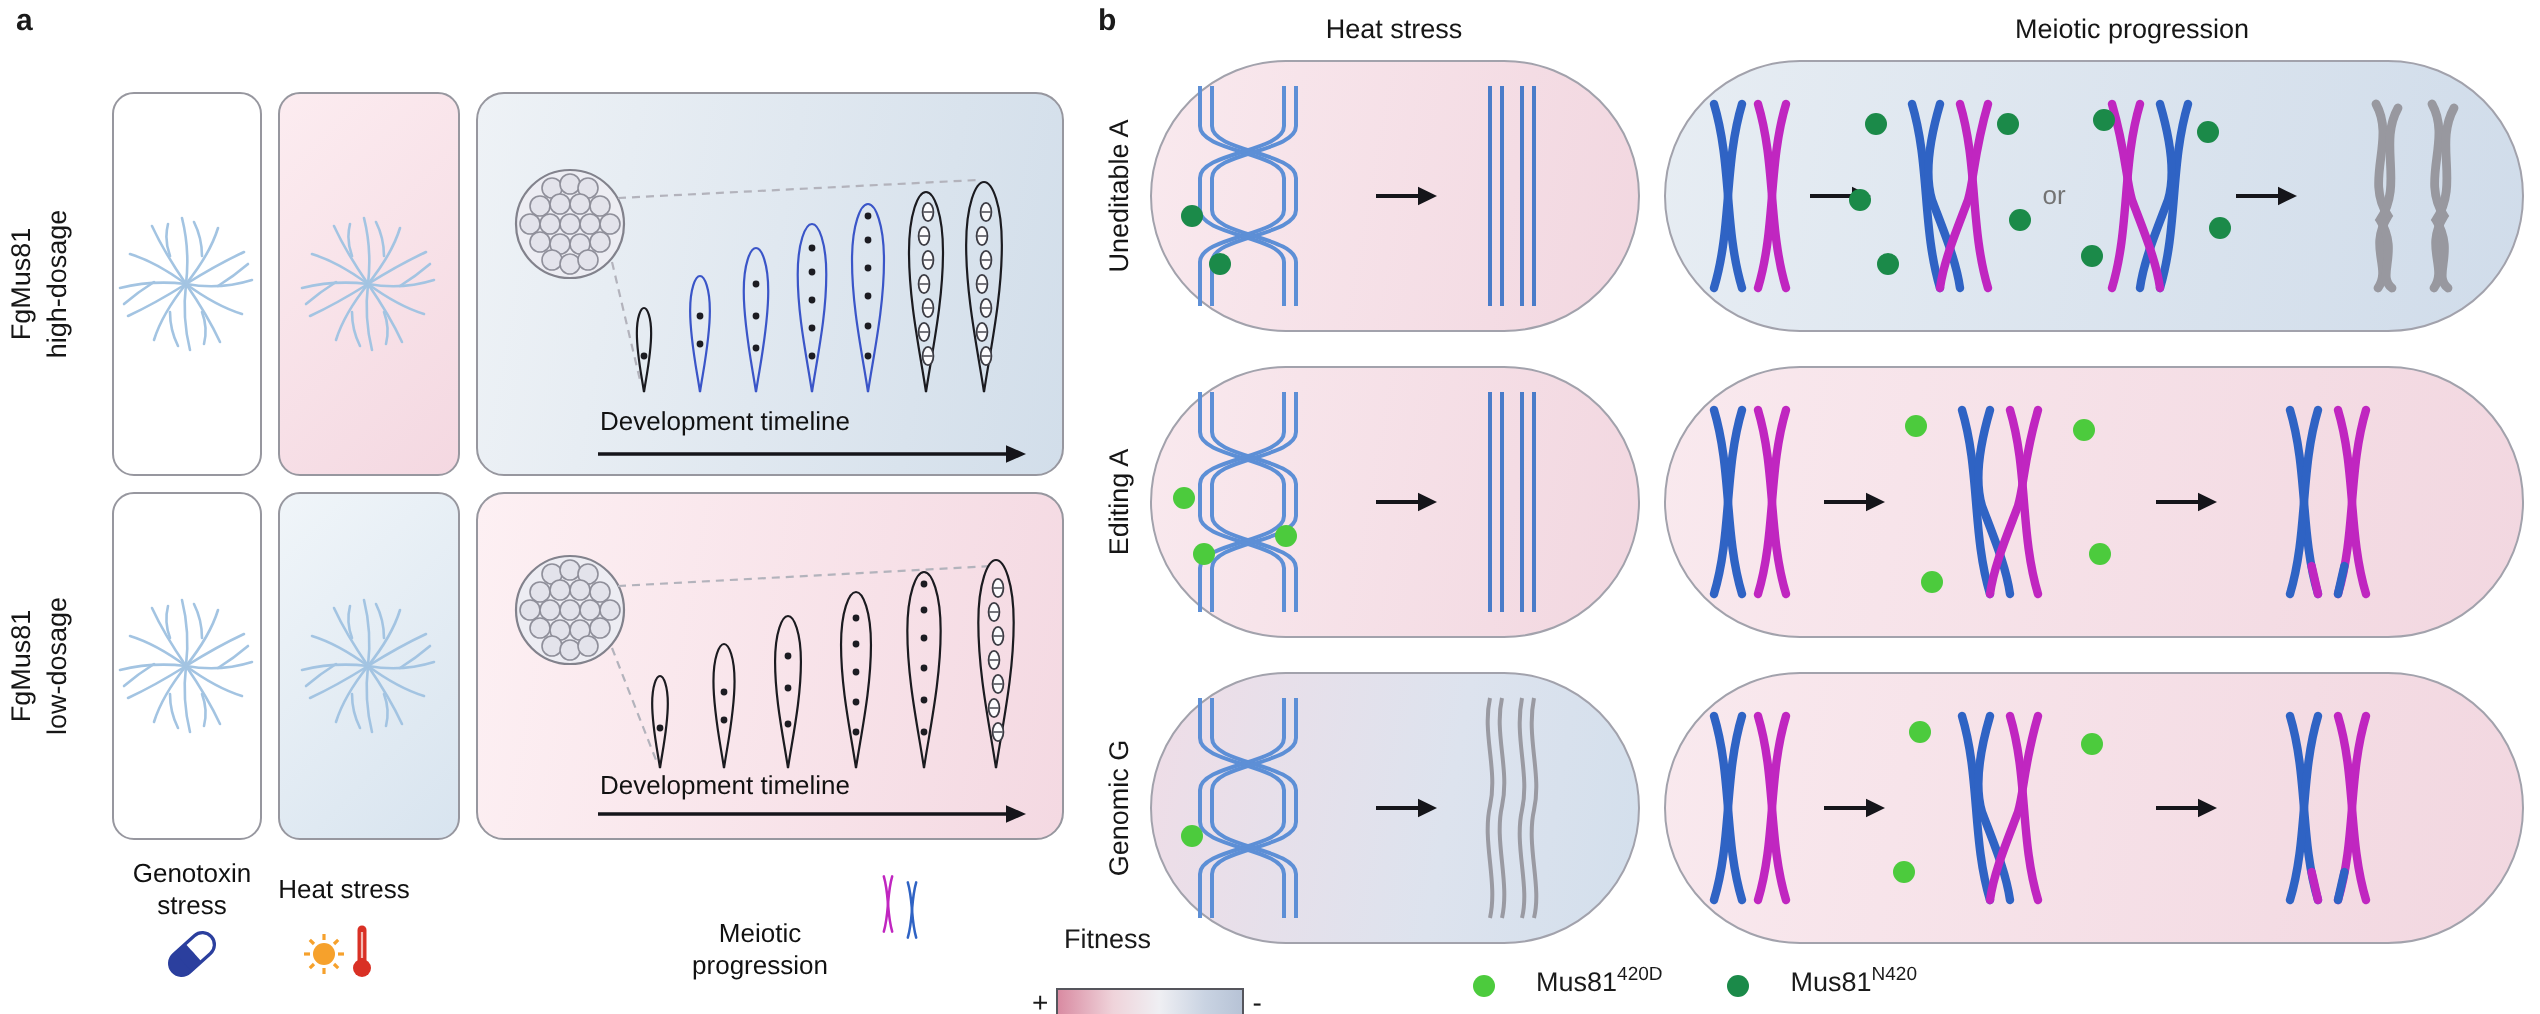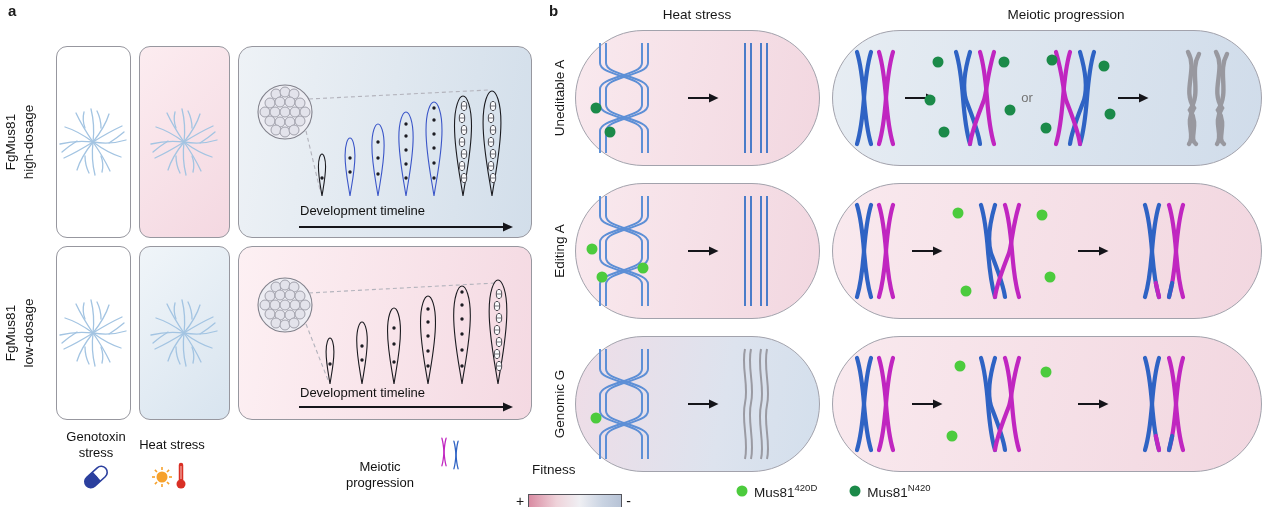--- a/index.html
+++ b/index.html
@@ -24,21 +24,21 @@
   .leg{position:absolute;font-size:13px;line-height:1.25;text-align:center;color:#111;}
   .leg span{display:block;}
   .or-label{position:absolute;font-size:13px;text-align:center;color:#737373;}
   svg.art{position:absolute;left:0;top:0;}
   .fitness{position:absolute;left:516px;top:462px;width:150px;font-size:13.5px;}
   .fitness .fit-title{display:block;margin-left:16px;margin-bottom:16px;}
   .fitbar-row{display:flex;align-items:center;gap:4px;font-size:14px;}
   .fitbar{width:92px;height:13px;border:1px solid #55555c;
           background:linear-gradient(90deg,#d98ba2 0%,#efd3da 30%,#efeff3 55%,#c9d3e2 80%,#b7c3d6 100%);}
   .mus-legend{position:absolute;left:736px;top:482px;display:flex;gap:32px;align-items:center;font-size:13.5px;}
-  .mus-item{display:flex;align-items:center;gap:6px;}
+  .mus-item{display:flex;align-items:flex-end;gap:20px;}
   sup{font-size:9.5px;}
 </style>
 </head>
 <body>
 
 <div class="stage">
 
   <div class="box bg-white" style="left:56px;top:46px;width:75px;height:192px;"></div>
   <div class="box bg-pinkbox" style="left:139px;top:46px;width:91px;height:192px;"></div>
   <div class="box bg-sexblue" style="left:238px;top:46px;width:294px;height:192px;border-radius:14px;"></div>

